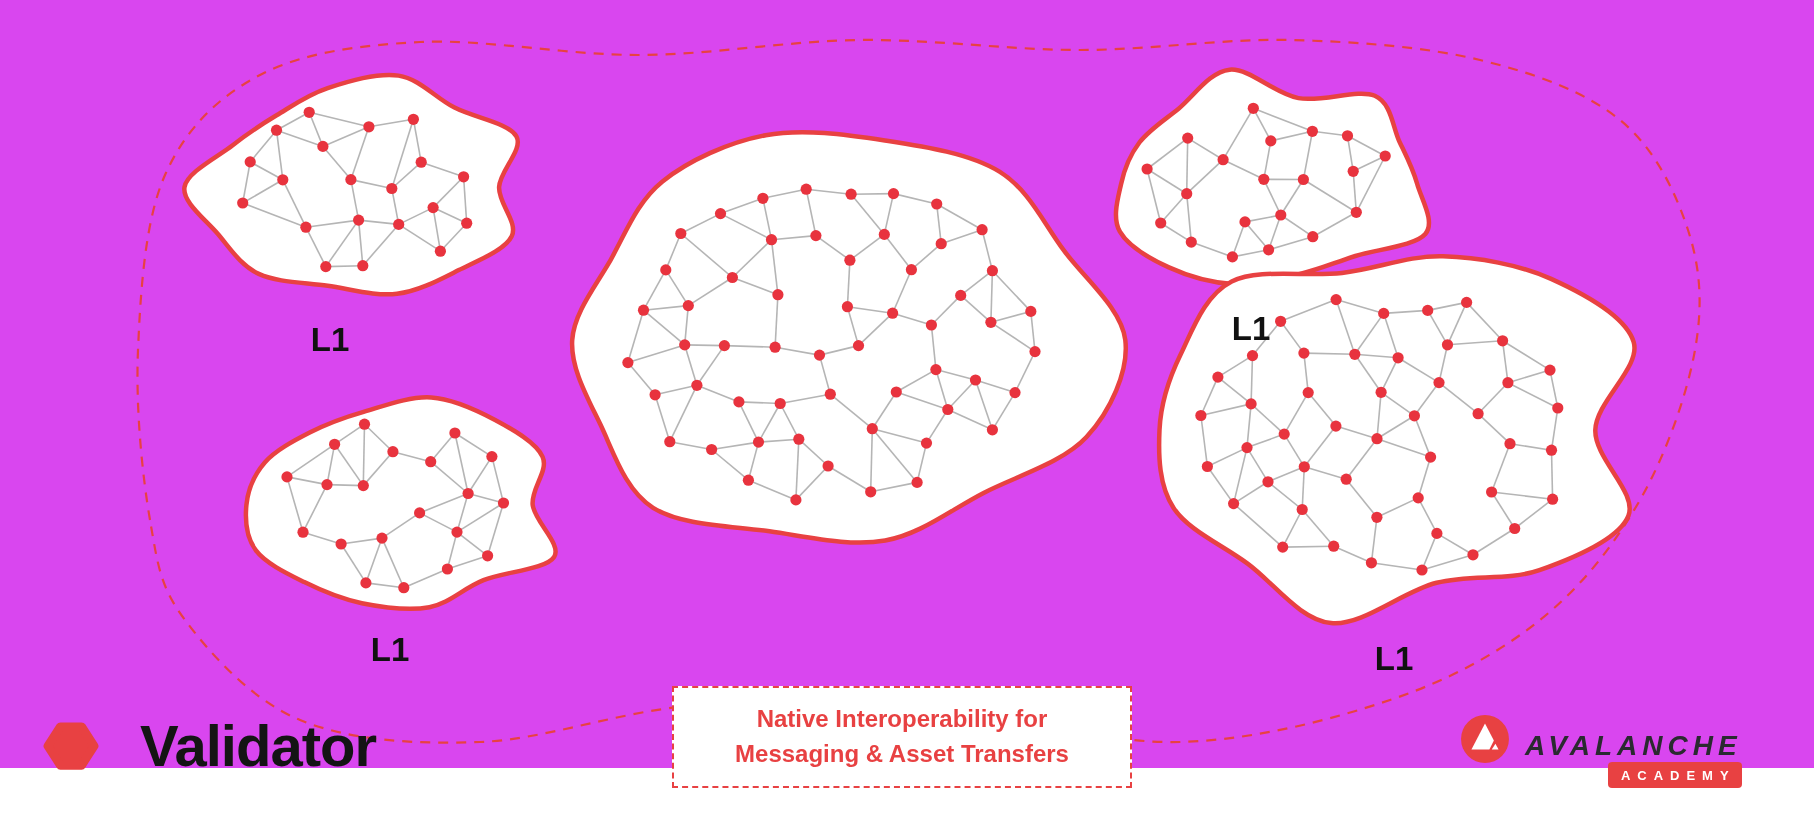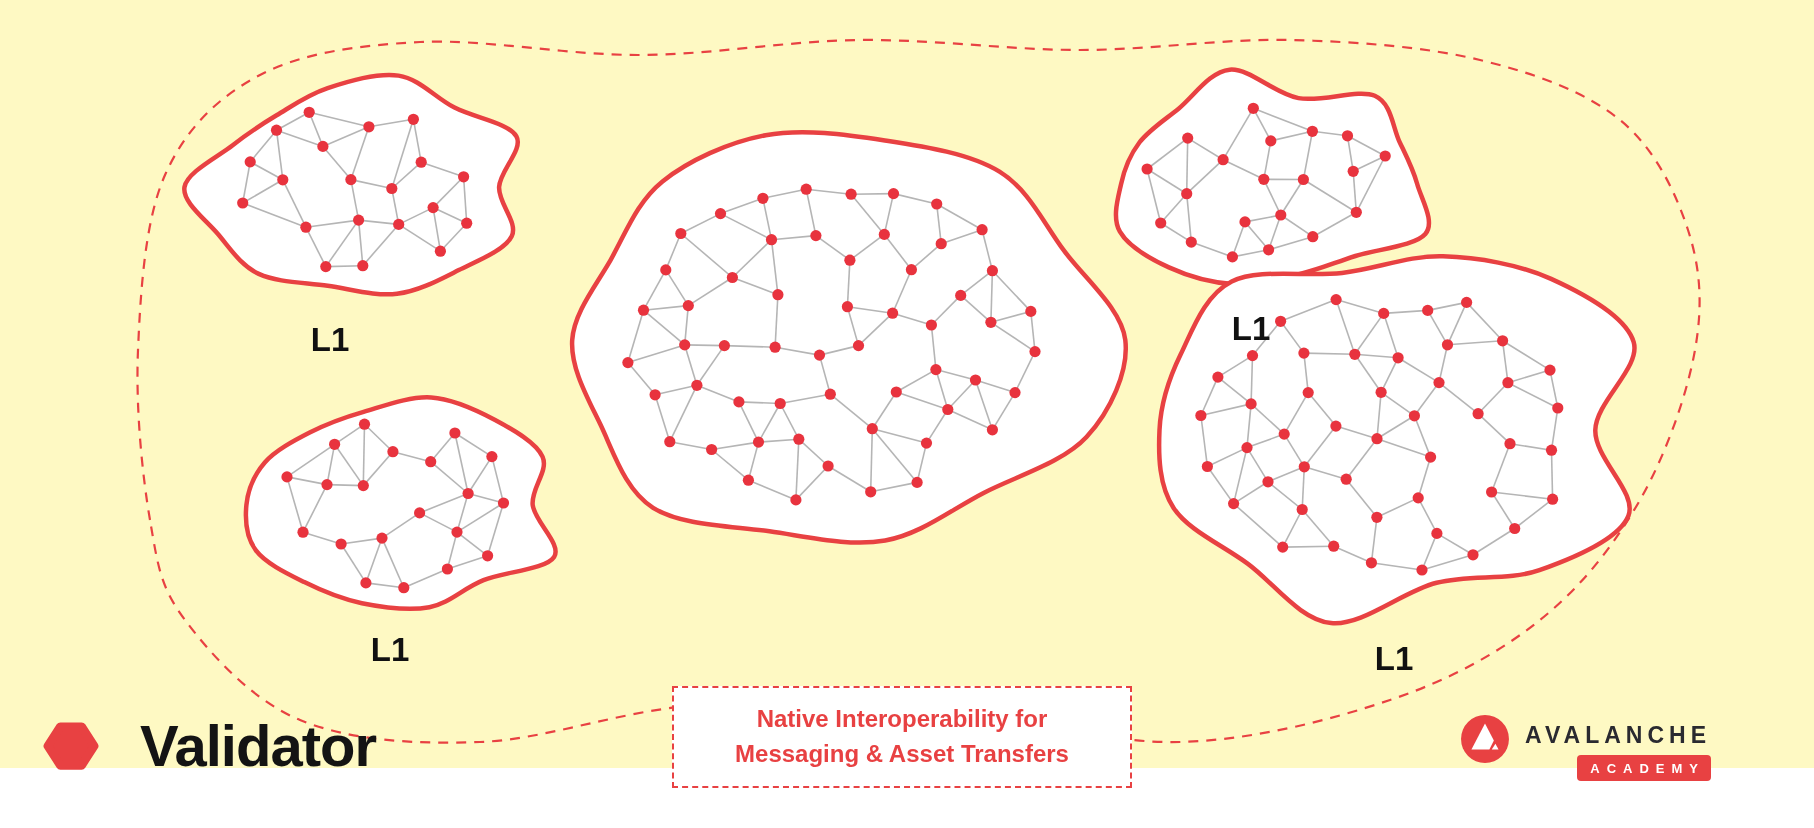--- a/index.html
+++ b/index.html
@@ -1,31 +1,31 @@
 <!DOCTYPE html>
 <html><head>
 <meta charset="utf-8">
 <style>
   html,body{margin:0;padding:0;background:#ffffff;}
   body{width:1814px;height:828px;overflow:hidden;font-family:"Liberation Sans","DejaVu Sans",sans-serif;}
-  .stage{position:relative;width:1814px;height:768px;background:#fef9c3;}
+  .stage{position:relative;width:1814px;height:768px;background:#d946ef;}
   svg.net{position:absolute;left:0;top:0;}
   .label{position:absolute;transform:translate(-50%,-50%);font-weight:700;color:#111;white-space:nowrap;}
   .l1{font-size:33px;}
   .primary{font-size:37px;}
   .legend{position:absolute;left:40px;top:712px;display:flex;align-items:center;gap:38px;}
   .legend .v-text{font-size:58px;font-weight:700;color:#141414;letter-spacing:-1px;}
   .interop{position:absolute;left:672px;top:686px;width:460px;height:102px;background:#fff;
            border:2px dashed #E84142;box-sizing:border-box;display:flex;flex-direction:column;
            justify-content:center;align-items:center;color:#E84142;font-weight:700;font-size:24px;
            line-height:1.45;text-align:center;}
   .brand{position:absolute;left:1460px;top:714px;display:flex;align-items:flex-start;gap:15px;}
   .brand-col{display:flex;flex-direction:column;align-items:flex-end;}
-  .wordmark{font-size:23px;font-weight:700;letter-spacing:5px;color:#2a2a30;margin-top:8px;}
-  .badge{margin-top:6px;background:#E84142;color:#fff;font-size:13px;font-weight:700;
+  .wordmark{font-size:28px;font-weight:700;letter-spacing:5px;color:#2a2a30;margin-top:16px;font-style:italic;}
+  .badge{margin-top:0;background:#E84142;color:#fff;font-size:13px;font-weight:700;
          letter-spacing:7px;padding:6px 6px 5px 13px;border-radius:4px;}
 </style>
 </head>
 <body>
 
 <div class="stage">
 
   <svg class="net" width="1814" height="828" viewBox="0 0 1814 828">
       <path d="M150.0 520.0C142.2 475.0 135.5 407.5 138.0 350.0C140.5 292.5 144.7 220.8 165.0 175.0C185.3 129.2 217.5 97.2 260.0 75.0C302.5 52.8 356.7 45.3 420.0 42.0C483.3 38.7 566.7 55.3 640.0 55.0C713.3 54.7 786.7 40.8 860.0 40.0C933.3 39.2 1008.3 50.0 1080.0 50.0C1151.7 50.0 1223.3 38.3 1290.0 40.0C1356.7 41.7 1425.0 46.7 1480.0 60.0C1535.0 73.3 1585.3 91.7 1620.0 120.0C1654.7 148.3 1675.5 191.7 1688.0 230.0C1700.5 268.3 1703.0 305.0 1695.0 350.0C1687.0 395.0 1665.8 455.0 1640.0 500.0C1614.2 545.0 1581.7 586.7 1540.0 620.0C1498.3 653.3 1450.0 679.7 1390.0 700.0C1330.0 720.3 1253.3 740.0 1180.0 742.0C1106.7 744.0 1030.0 718.2 950.0 712.0C870.0 705.8 778.3 700.0 700.0 705.0C621.7 710.0 546.7 739.5 480.0 742.0C413.3 744.5 349.2 740.3 300.0 720.0C250.8 699.7 210.0 653.3 185.0 620.0C160.0 586.7 157.8 565.0 150.0 520.0Z" fill="none" stroke="#E84142" stroke-width="2.2" stroke-dasharray="10 8"></path>
       <g>

